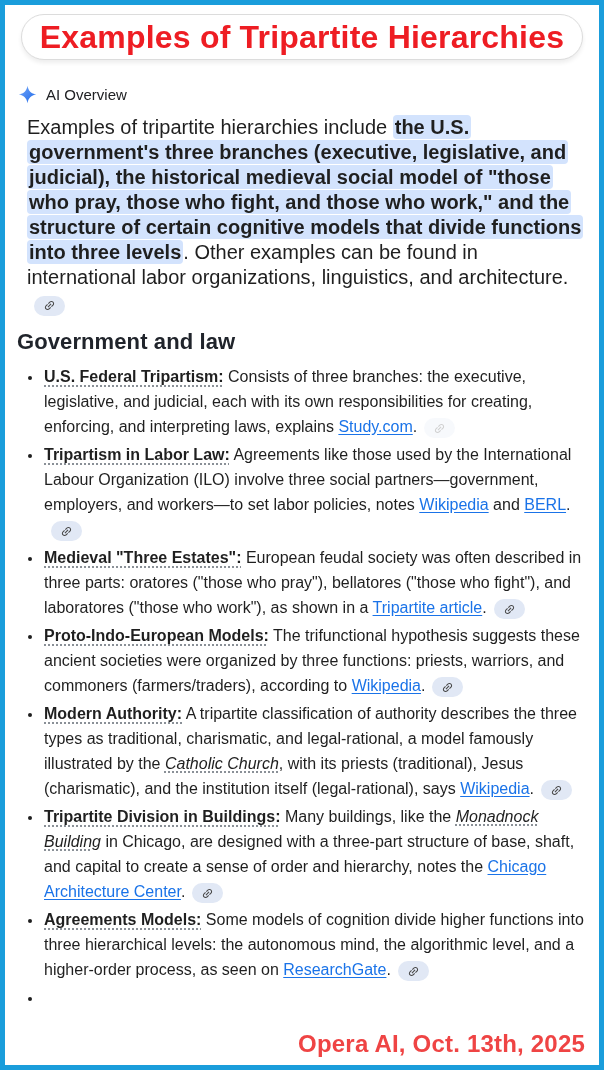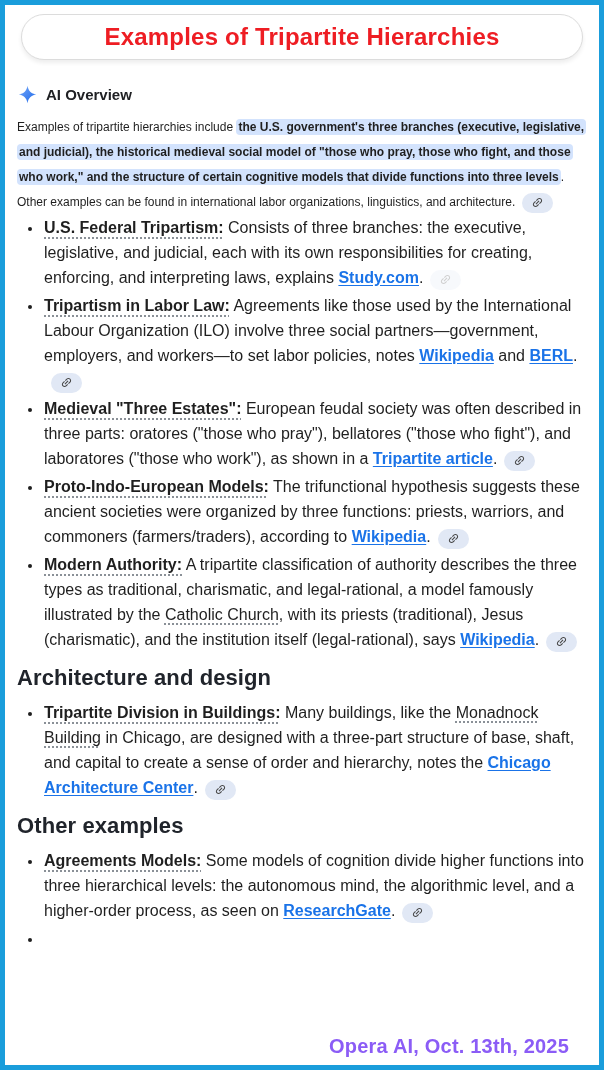--- a/index.html
+++ b/index.html
@@ -7,56 +7,56 @@
     font-family:"Liberation Sans","DejaVu Sans",sans-serif; }
   .frame { position:relative; width:604px; height:1070px; background:#fff;
     border:5px solid #1a9ddb; overflow:hidden; }
   .main { padding:8px 8px 0 8px; }
 
   
   .title-pill { margin:1px auto 0; width:562px; height:46px;
     border:1px solid #dcdcdc; border-radius:26px; background:#fff;
     display:flex; align-items:center; justify-content:center;
     box-shadow:0 3px 4px rgba(0,0,0,0.07); }
-  .title-pill h1 { color:#ee1d23; font-size:24px; font-weight:bold; letter-spacing:0.2px; }
+  .title-pill h1 { color:#ee1d23; font-size:32px; font-weight:bold; letter-spacing:0.2px; }
 
   
   .ai-row { display:flex; align-items:center; gap:9px; margin:24px 0 0 5px; height:20px; }
   .ai-row .sparkle { width:19px; height:19px; }
-  .ai-row span { font-size:15px; font-weight:700; color:#202124; }
+  .ai-row span { font-size:15px; font-weight:400; color:#202124; }
 
   
-  .intro { margin:11px 4px 0 4px; font-size:12px; line-height:25px; color:#1f1f1f; }
+  .intro { margin:11px 4px 0 14px; font-size:20px; line-height:25px; color:#1f1f1f; }
   .hl { background:#d3e3fd; font-weight:600; border-radius:4px; padding:1px 2px;
     -webkit-box-decoration-break:clone; box-decoration-break:clone; }
 
   
   .sec-h { font-size:22px; line-height:26px; font-weight:600; color:#20242b;
     margin:13px 0 9px 4px; letter-spacing:0.1px; }
   ul.blist { margin:0 0 2px 0; padding-left:30px; list-style:disc; }
   ul.blist li { font-size:16px; line-height:25px; color:#1f1f1f; margin-bottom:3px;
     padding-left:1px; }
   ul.blist li::marker { color:#1f1f1f; font-size:13px; }
   .term { font-weight:bold; color:#1f1f1f;
     text-decoration:underline dotted #8a9097; text-decoration-thickness:1.5px;
     text-underline-offset:4px; }
   .dotted { text-decoration:underline dotted #8a9097; text-decoration-thickness:1.5px;
-    text-underline-offset:3px; }
-  .lnk { color:#1a73e8; text-decoration:underline; text-underline-offset:2px;font-weight:bold; }
+    text-underline-offset:3px;font-style:italic; }
+  .lnk { color:#1a73e8; text-decoration:underline; text-underline-offset:2px; }
 
   
   .chip { display:inline-flex; align-items:center; justify-content:center;
     background:#e1e8f5; border-radius:10px; height:20px; width:31px;
     margin-left:7px; vertical-align:-3px; cursor:pointer; }
   .chip svg { transform:rotate(-45deg); }
   .chip.faded { opacity:0.25; }
 
   
-  .stamp { position:absolute; right:30px; bottom:7px; color:#8b5cf6;
-    font-size:20px; font-weight:bold; letter-spacing:0.2px; }
+  .stamp { position:absolute; right:14px; bottom:7px; color:#ef4444;
+    font-size:24px; font-weight:bold; letter-spacing:0.2px; }
 </style>
 </head>
 <body>
 
 <div class="frame">
   <div class="main">
 
     <div class="title-pill">
       <h1>Examples of Tripartite Hierarchies</h1>
     </div>
@@ -74,20 +74,21 @@
       <span>AI Overview</span>
     </div>
 
     <p class="intro"><span>Examples of tripartite hierarchies include </span><span class="hl">the U.S. government's three branches (executive, legislative, and judicial), the historical medieval social model of "those who pray, those who fight, and those who work," and the structure of certain cognitive models that divide functions into three levels</span><span>. Other examples can be found in international labor organizations, linguistics, and architecture.</span><span class="chip">
           <svg viewBox="0 0 24 24" width="13" height="13">
             <path fill="#474747" d="M3.9 12c0-1.71 1.39-3.1 3.1-3.1h4V7H7c-2.76 0-5 2.24-5 5s2.24 5 5 5h4v-1.9H7c-1.71 0-3.1-1.39-3.1-3.1zM8 13h8v-2H8v2zm9-6h-4v1.9h4c1.71 0 3.1 1.39 3.1 3.1s-1.39 3.1-3.1 3.1h-4V17h4c2.76 0 5-2.24 5-5s-2.24-5-5-5z"></path>
           </svg>
         </span></p>
 
     <div>
+        <h2 class="sec-h">Government and law</h2>
         <ul class="blist">
           <li><span class="term">U.S. Federal Tripartism:</span><span class="plain"> Consists of three branches: the executive, legislative, and judicial, each with its own responsibilities for creating, enforcing, and interpreting laws, explains </span><a class="lnk" href="#">Study.com</a><span class="plain">.</span><span class="chip faded">
               <svg viewBox="0 0 24 24" width="13" height="13">
                 <path fill="#474747" d="M3.9 12c0-1.71 1.39-3.1 3.1-3.1h4V7H7c-2.76 0-5 2.24-5 5s2.24 5 5 5h4v-1.9H7c-1.71 0-3.1-1.39-3.1-3.1zM8 13h8v-2H8v2zm9-6h-4v1.9h4c1.71 0 3.1 1.39 3.1 3.1s-1.39 3.1-3.1 3.1h-4V17h4c2.76 0 5-2.24 5-5s-2.24-5-5-5z"></path>
               </svg>
             </span></li>
           <li><span class="term">Tripartism in Labor Law:</span><span class="plain"> Agreements like those used by the International Labour Organization (ILO) involve three social partners—government, employers, and workers—to set labor policies, notes </span><a class="lnk" href="#">Wikipedia</a><span class="plain"> and </span><a class="lnk" href="#">BERL</a><span class="plain">.</span><span class="chip">
               <svg viewBox="0 0 24 24" width="13" height="13">
                 <path fill="#474747" d="M3.9 12c0-1.71 1.39-3.1 3.1-3.1h4V7H7c-2.76 0-5 2.24-5 5s2.24 5 5 5h4v-1.9H7c-1.71 0-3.1-1.39-3.1-3.1zM8 13h8v-2H8v2zm9-6h-4v1.9h4c1.71 0 3.1 1.39 3.1 3.1s-1.39 3.1-3.1 3.1h-4V17h4c2.76 0 5-2.24 5-5s-2.24-5-5-5z"></path>
               </svg>
@@ -103,29 +104,27 @@
               <svg viewBox="0 0 24 24" width="13" height="13">
                 <path fill="#474747" d="M3.9 12c0-1.71 1.39-3.1 3.1-3.1h4V7H7c-2.76 0-5 2.24-5 5s2.24 5 5 5h4v-1.9H7c-1.71 0-3.1-1.39-3.1-3.1zM8 13h8v-2H8v2zm9-6h-4v1.9h4c1.71 0 3.1 1.39 3.1 3.1s-1.39 3.1-3.1 3.1h-4V17h4c2.76 0 5-2.24 5-5s-2.24-5-5-5z"></path>
               </svg>
             </span></li>
           <li><span class="term">Modern Authority:</span><span class="plain"> A tripartite classification of authority describes the three types as traditional, charismatic, and legal-rational, a model famously illustrated by the </span><span class="dotted">Catholic Church</span><span class="plain">, with its priests (traditional), Jesus (charismatic), and the institution itself (legal-rational), says </span><a class="lnk" href="#">Wikipedia</a><span class="plain">.</span><span class="chip">
               <svg viewBox="0 0 24 24" width="13" height="13">
                 <path fill="#474747" d="M3.9 12c0-1.71 1.39-3.1 3.1-3.1h4V7H7c-2.76 0-5 2.24-5 5s2.24 5 5 5h4v-1.9H7c-1.71 0-3.1-1.39-3.1-3.1zM8 13h8v-2H8v2zm9-6h-4v1.9h4c1.71 0 3.1 1.39 3.1 3.1s-1.39 3.1-3.1 3.1h-4V17h4c2.76 0 5-2.24 5-5s-2.24-5-5-5z"></path>
               </svg>
             </span></li>
         </ul>
-        <h2 class="sec-h">Architecture and design</h2>
         <ul class="blist">
           <li><span class="term">Tripartite Division in Buildings:</span><span class="plain"> Many buildings, like the </span><span class="dotted">Monadnock Building</span><span class="plain"> in Chicago, are designed with a three-part structure of base, shaft, and capital to create a sense of order and hierarchy, notes the </span><a class="lnk" href="#">Chicago Architecture Center</a><span class="plain">.</span><span class="chip">
               <svg viewBox="0 0 24 24" width="13" height="13">
                 <path fill="#474747" d="M3.9 12c0-1.71 1.39-3.1 3.1-3.1h4V7H7c-2.76 0-5 2.24-5 5s2.24 5 5 5h4v-1.9H7c-1.71 0-3.1-1.39-3.1-3.1zM8 13h8v-2H8v2zm9-6h-4v1.9h4c1.71 0 3.1 1.39 3.1 3.1s-1.39 3.1-3.1 3.1h-4V17h4c2.76 0 5-2.24 5-5s-2.24-5-5-5z"></path>
               </svg>
             </span></li>
         </ul>
-        <h2 class="sec-h">Other examples</h2>
         <ul class="blist">
           <li><span class="term">Agreements Models:</span><span class="plain"> Some models of cognition divide higher functions into three hierarchical levels: the autonomous mind, the algorithmic level, and a higher-order process, as seen on </span><a class="lnk" href="#">ResearchGate</a><span class="plain">.</span><span class="chip">
               <svg viewBox="0 0 24 24" width="13" height="13">
                 <path fill="#474747" d="M3.9 12c0-1.71 1.39-3.1 3.1-3.1h4V7H7c-2.76 0-5 2.24-5 5s2.24 5 5 5h4v-1.9H7c-1.71 0-3.1-1.39-3.1-3.1zM8 13h8v-2H8v2zm9-6h-4v1.9h4c1.71 0 3.1 1.39 3.1 3.1s-1.39 3.1-3.1 3.1h-4V17h4c2.76 0 5-2.24 5-5s-2.24-5-5-5z"></path>
               </svg>
             </span></li>
           <li></li>
         </ul>
       </div>
 

